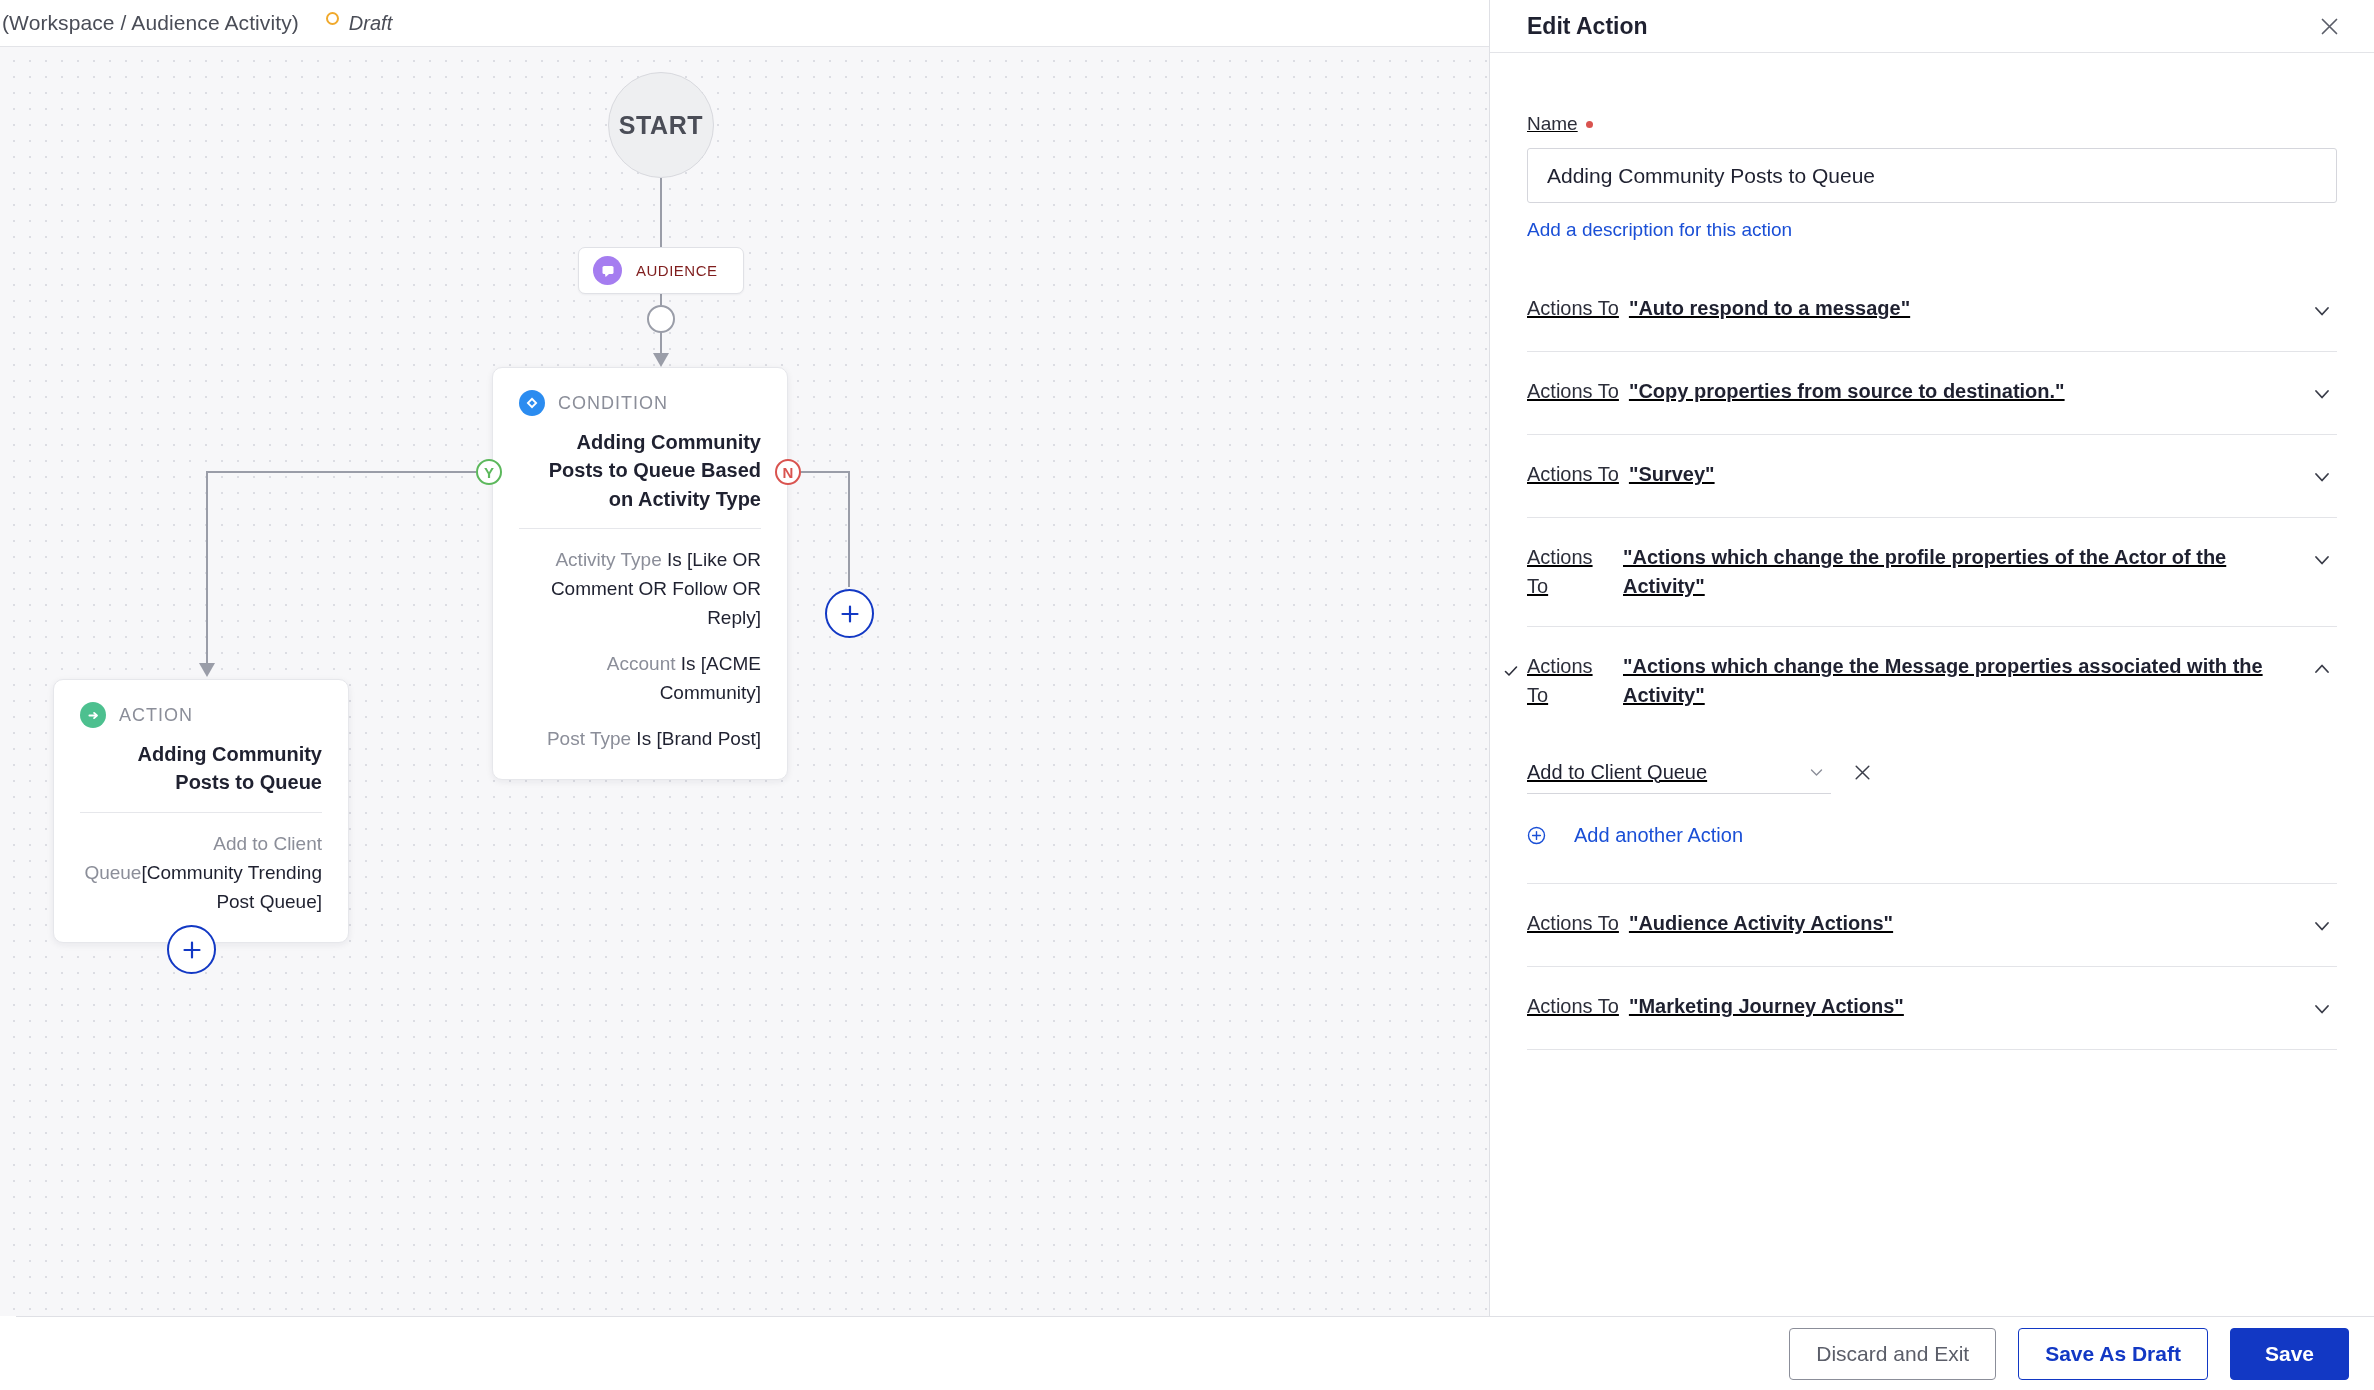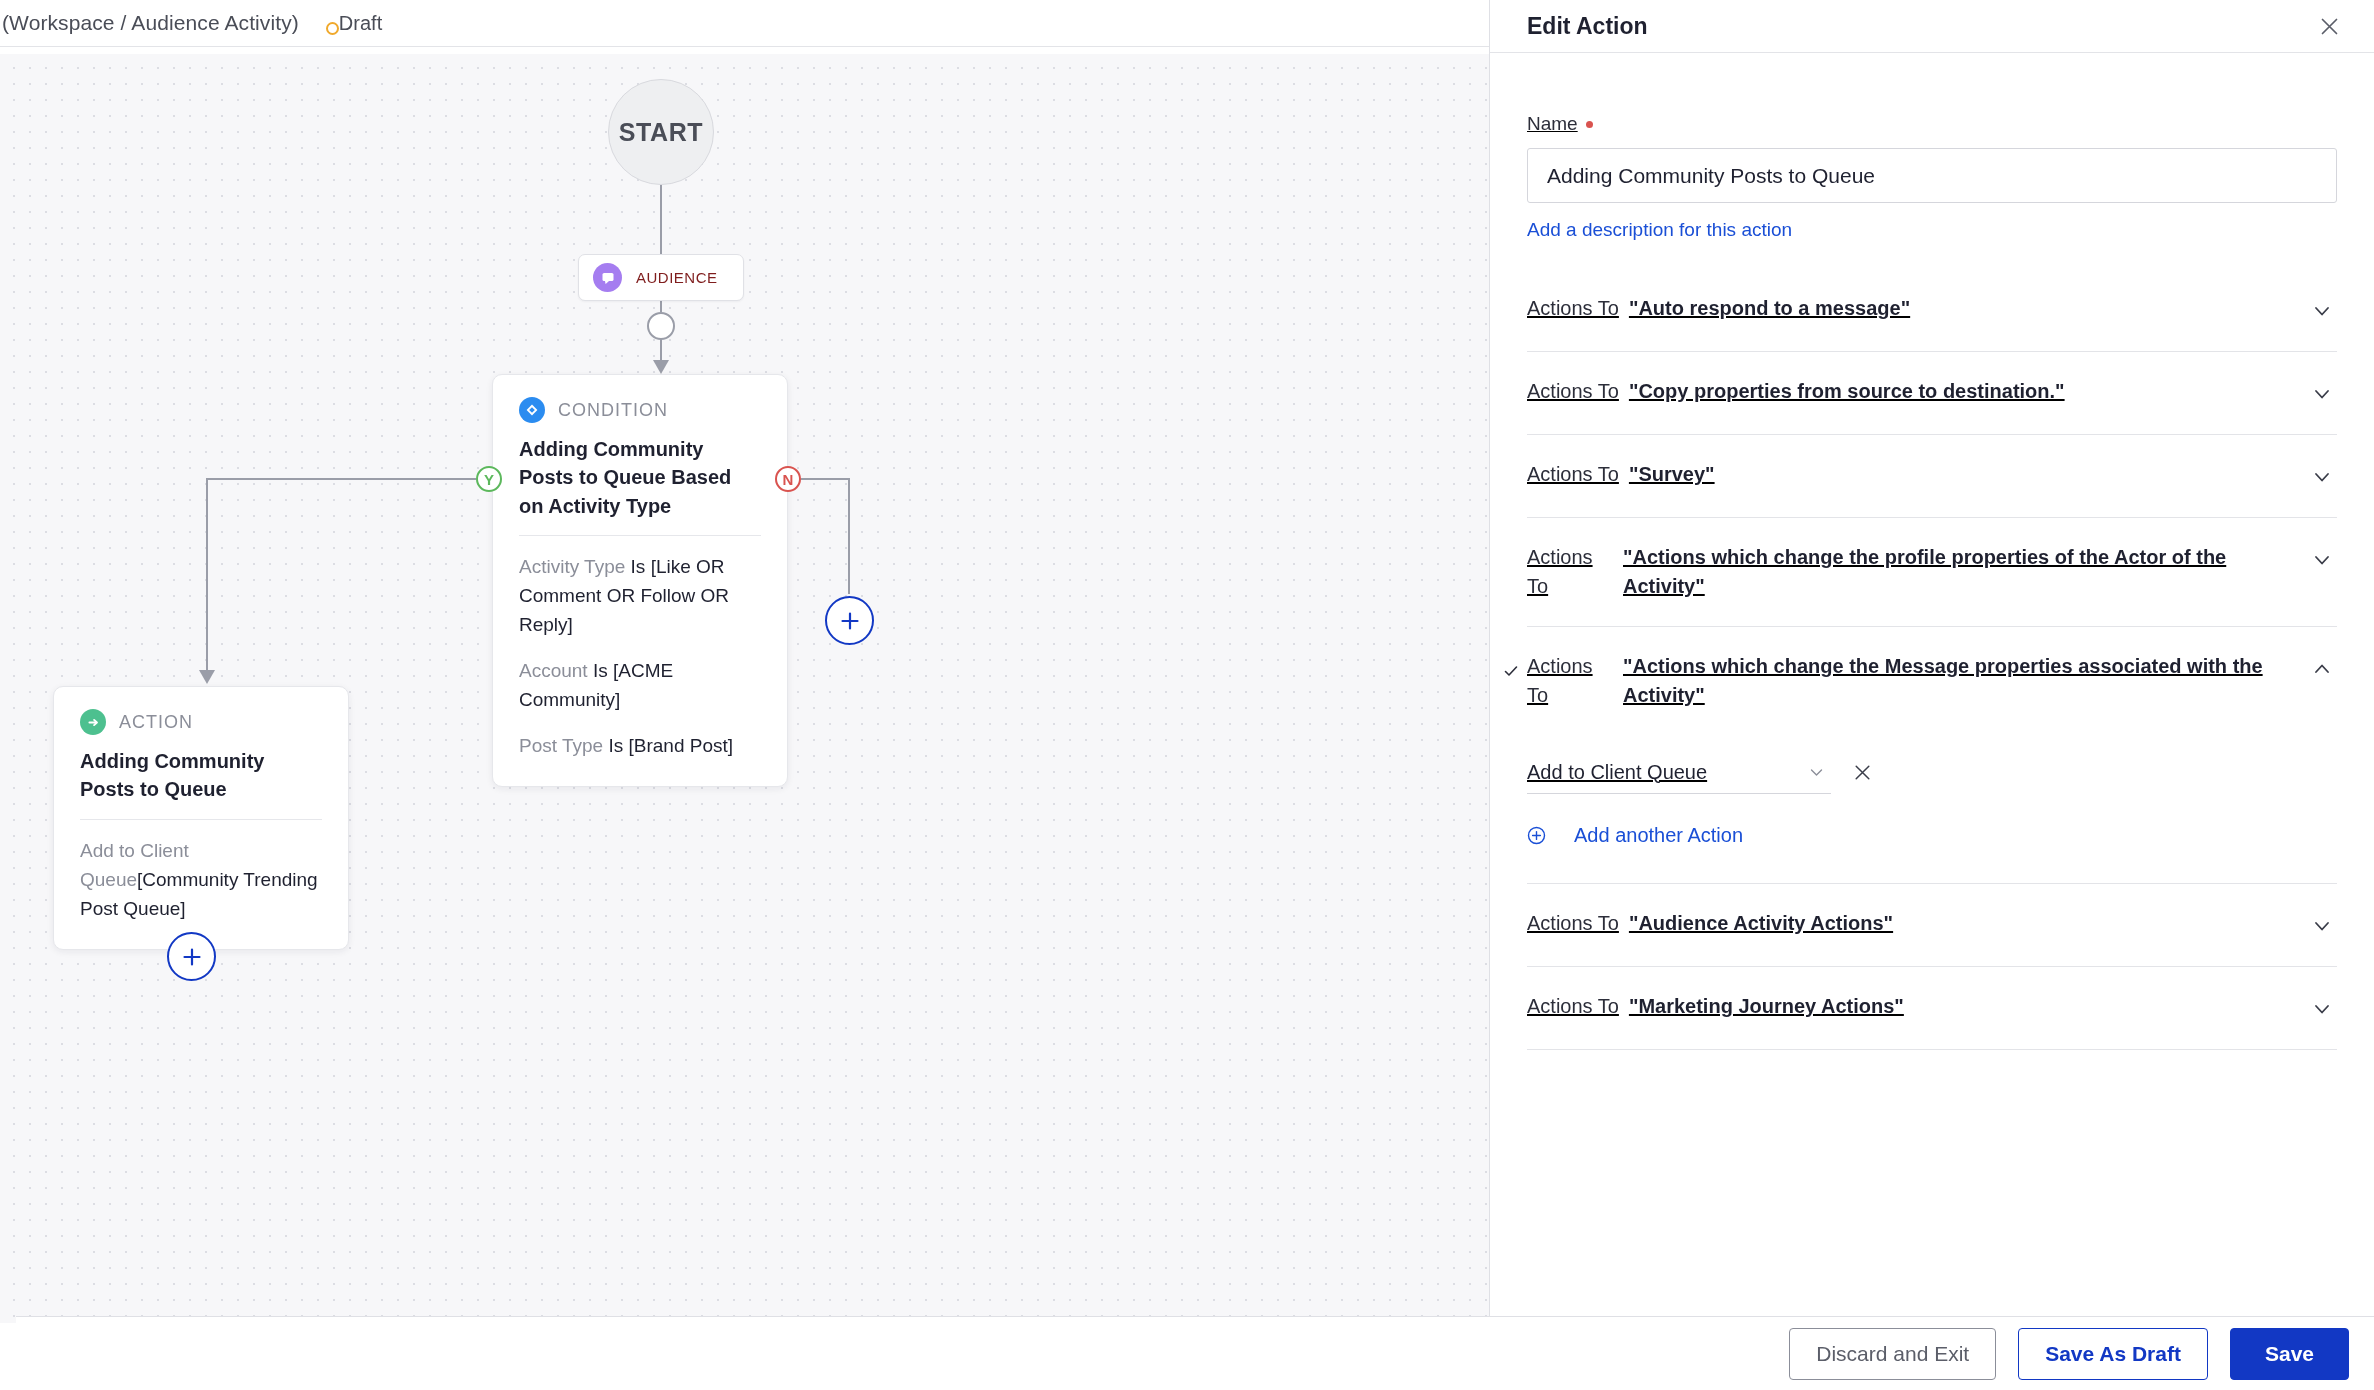--- a/index.html
+++ b/index.html
@@ -42,44 +42,47 @@
     border-bottom: 1px solid #e3e4e8;
   }
   #breadcrumb-text {
     font-size: 21px;
     color: #4a4d57;
     letter-spacing: 0.1px;
     white-space: nowrap;
   }
   #status-wrap {
     display: flex;
-    align-items: flex-end;
+    align-items: flex-start;
+    gap: 10px;
     margin-left: 27px;
+    font-style: italic;
   }
   #status-dot {
     width: 13px; height: 13px;
     border-radius: 50%;
     border: 2px solid #f0a92c;
     background: #ffffff;
   }
   #status-label {
     font-size: 20px;
     color: #4a4d57;
   }
 
   #flow-canvas {
     position: absolute;
-    left: 0; top: 54px;
+    left: 0; top: 47px;
     width: 1489px;
     height: 1269px;
     background-color: #f7f7f9;
     background-image: radial-gradient(#dcdde3 1.3px, transparent 1.4px);
     background-size: 16px 16px;
     background-position: 6px 6px;
     overflow: hidden;
+    text-align: right;
   }
 
   .svg-layer {
     position: absolute; left: 0; top: 0;
     width: 1489px; height: 1269px;
     pointer-events: none;
   }
 
   
   .node { position: absolute; }

